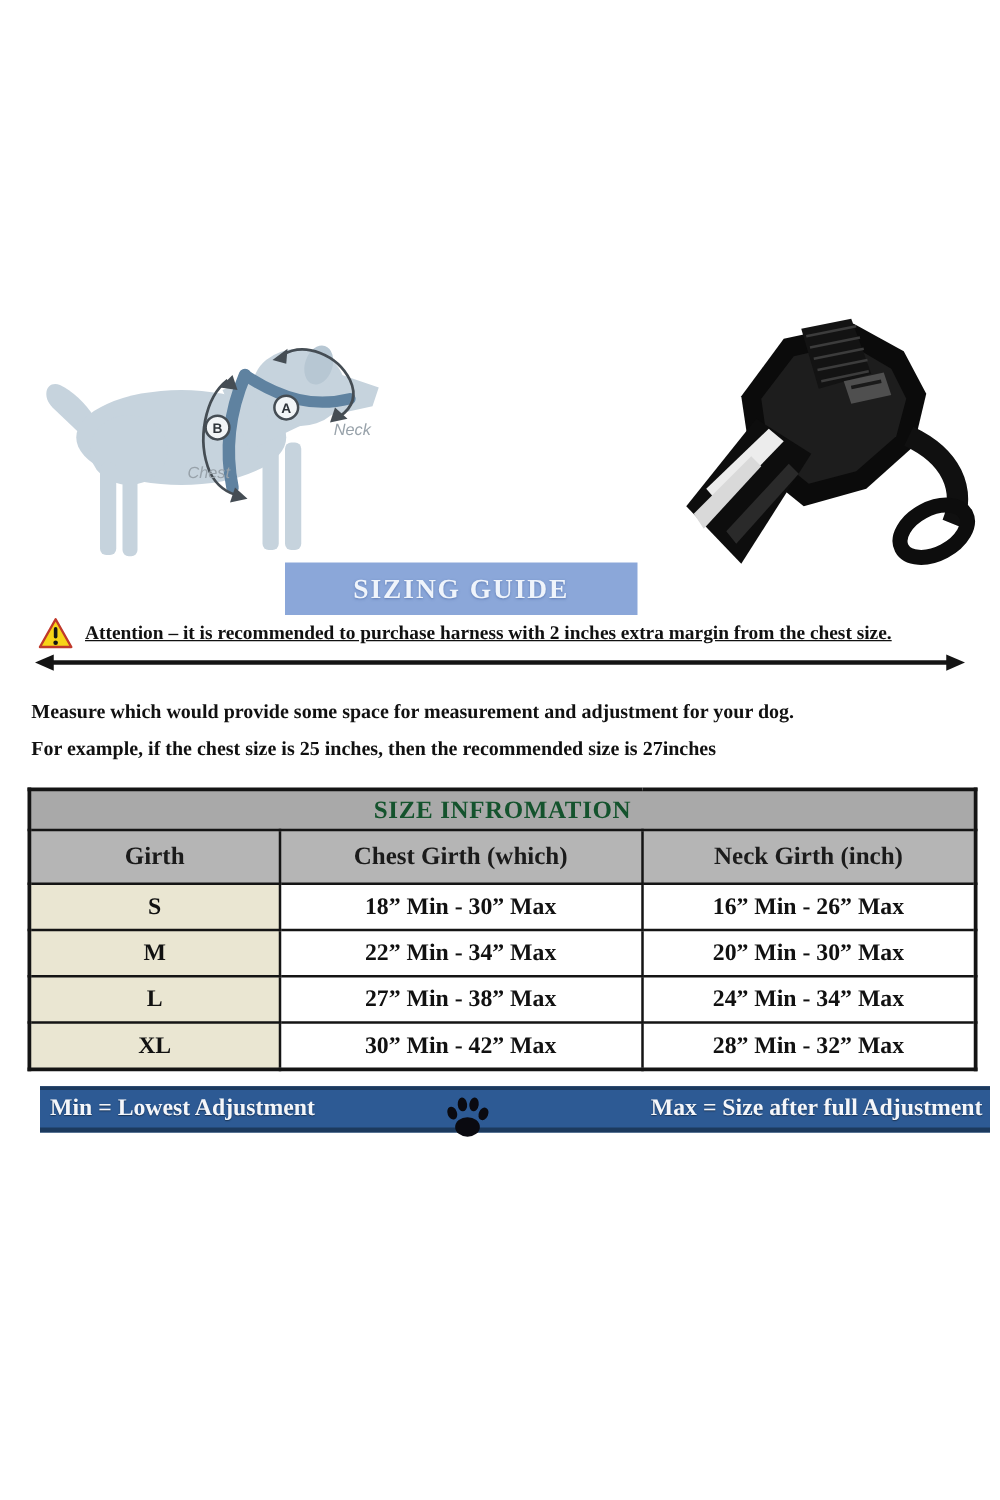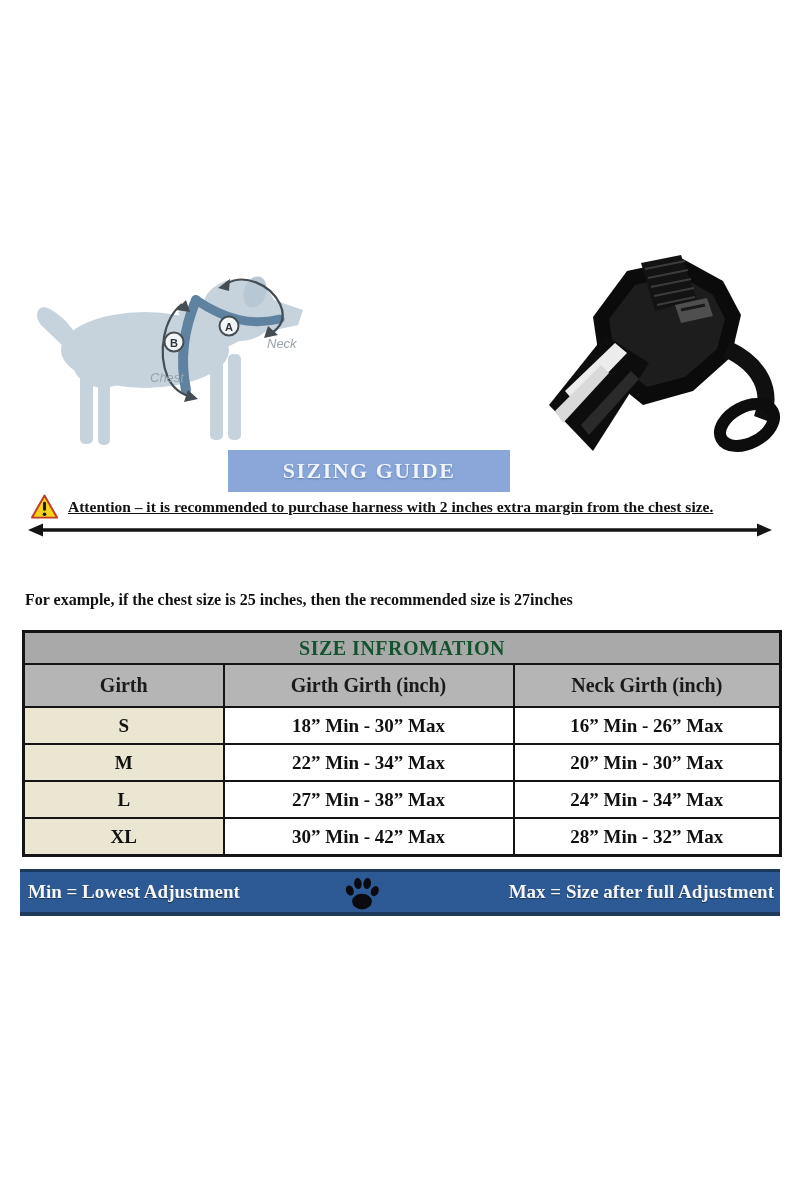--- a/index.html
+++ b/index.html
@@ -20,21 +20,21 @@
   .note1{top:561px;}
   .note2{top:591px;}
   table.size-table{position:absolute;left:22px;top:630px;width:757px;border-collapse:collapse;
                    border:3px solid #141414;table-layout:fixed;}
   table.size-table td,table.size-table th{border:2px solid #141414;text-align:center;
                    font-family:"Liberation Serif","DejaVu Serif",serif;padding:0;}
   td.t-title{height:30px;background:#a9a9a9;font-size:20px;font-weight:bold;letter-spacing:.5px;color:#14532d;}
   tr.t-head th{height:41px;background:#b5b5b5;font-size:20px;font-weight:bold;color:#1b1b1b;}
   tr.t-row td{height:35px;font-size:19px;font-weight:bold;background:#ffffff;color:#111;}
   tr.t-row td.size-col{background:#eae6d2;}
-  .footer{position:absolute;left:20px;top:869px;width:760px;height:47px;background:#2d5a94;
+  .footer{position:absolute;left:32px;top:869px;width:760px;height:37px;background:#2d5a94;
           border-top:3px solid #1c3a5e;border-bottom:4px solid #1c3a5e;box-sizing:border-box;
           display:flex;align-items:center;}
   .footer span{font-size:19px;font-weight:bold;color:#f4f6fa;text-shadow:0 1px 1px rgba(0,0,0,.45);}
   .footer .min{margin-left:8px;}
   .footer .max{margin-left:auto;margin-right:6px;text-align:center;}
   .footer .paw{position:absolute;left:322px;top:4px;width:40px;height:36px;}
 </style>
 </head>
 <body>
 
@@ -107,35 +107,36 @@
     </svg>
     <span>Attention – it is recommended to purchase harness with 2 inches extra margin from the chest size.</span>
   </div>
 
   <svg class="span-arrow" viewBox="0 0 748 18">
     <line x1="14" y1="9" x2="734" y2="9" stroke="#141414" stroke-width="3.6"></line>
     <polygon points="2,9 17,2.5 17,15.5" fill="#141414"></polygon>
     <polygon points="746,9 731,2.5 731,15.5" fill="#141414"></polygon>
   </svg>
 
+  <p class="note note1">Measure which would provide some space for measurement and adjustment for your dog.</p>
   <p class="note note2">For example, if the chest size is 25 inches, then the recommended size is 27inches</p>
 
   <table class="size-table">
     <colgroup>
         <col style="width:200px">
         <col style="width:290px">
         <col style="width:267px">
       </colgroup>
     <tbody>
       <tr>
         <td class="t-title" colspan="3">SIZE INFROMATION</td>
       </tr>
       <tr class="t-head">
         <th>Girth</th>
-        <th>Girth Girth (inch)</th>
+        <th>Chest Girth (which)</th>
         <th>Neck Girth (inch)</th>
       </tr>
       <tr class="t-row">
         <td class="size-col">S</td>
         <td>18” Min  - 30” Max</td>
         <td>16” Min  - 26” Max</td>
       </tr>
       <tr class="t-row">
         <td class="size-col">M</td>
         <td>22” Min  - 34” Max</td>

